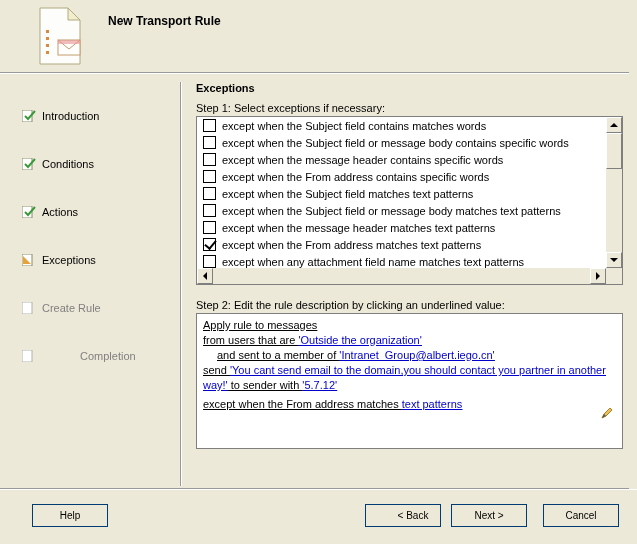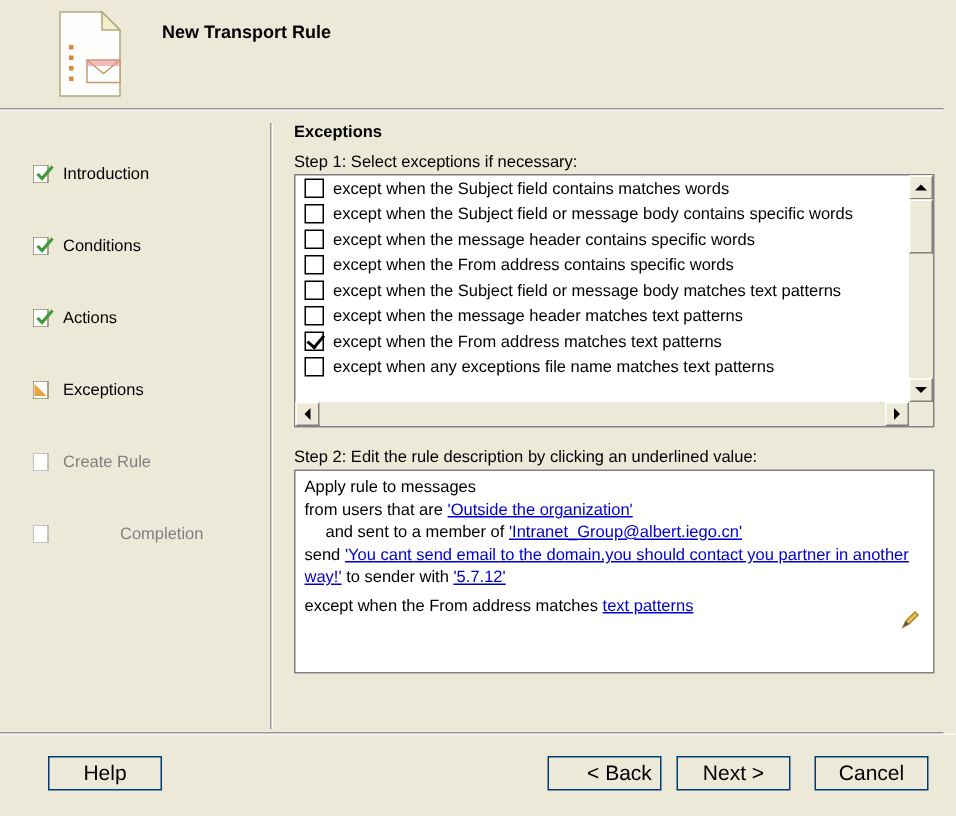--- a/index.html
+++ b/index.html
@@ -29,26 +29,26 @@
   .sbtn .tri{width:0;height:0;border-left:4px solid transparent;border-right:4px solid transparent;}
   .sbtn.up .tri{border-bottom:4px solid #000;}
   .sbtn.down .tri{border-top:4px solid #000;}
   .thumb-v{position:absolute;top:16px;right:0;width:16px;height:36px;background:#ece9d8;border:1px solid #fff;box-sizing:border-box;border-right-color:#7f7f7f;border-bottom-color:#7f7f7f;}
   .h-scroll{position:absolute;left:0;right:16px;bottom:0;height:16px;background:#ece9d8;}
   .sbtn.left{position:absolute;left:0;}
   .sbtn.right{position:absolute;right:0;}
   .sbtn.left .tri{border-top:4px solid transparent;border-bottom:4px solid transparent;border-right:4px solid #000;border-left:none;}
   .sbtn.right .tri{border-top:4px solid transparent;border-bottom:4px solid transparent;border-left:4px solid #000;border-right:none;}
   .corner{position:absolute;right:0;bottom:0;width:16px;height:16px;background:#ece9d8;}
-  .descbox{border:1px solid #7f7f7f;background:#fff;height:136px;padding:4px 6px;box-sizing:border-box;line-height:15px;position:relative;}
+  .descbox{border:1px solid #7f7f7f;background:#fff;height:136px;padding:4px 6px;box-sizing:border-box;line-height:15px;position:relative;text-decoration:underline;}
   .link{color:#0000cc;text-decoration:underline;cursor:pointer;}
   .pencil{position:absolute;right:8px;bottom:28px;width:14px;height:14px;}
   .footer{position:absolute;left:0;right:0;bottom:0;height:54px;border-top:1px solid #fff;}
   .footer::before{content:"";position:absolute;left:0;right:8px;top:-2px;height:1px;background:#999;}
-  .btn{position:absolute;top:14px;width:76px;height:23px;background:#ece9d8;border:1px solid #003c74;box-sizing:border-box;text-align:center;line-height:21px;cursor:default;font-size:14px;}
+  .btn{position:absolute;top:14px;width:76px;height:23px;background:#ece9d8;border:1px solid #003c74;box-sizing:border-box;text-align:center;line-height:21px;cursor:default;font-size:10px;}
   .btn.help{left:32px;}
   .btn.back{right:196px;padding-left:20px;}
   .btn.next{right:110px;}
   .btn.cancel{right:18px;}
   .indent{margin-left:14px;}
   .spacer{height:4px;}
 </style>
 </head>
 <body>
 <div class="window">
@@ -146,33 +146,37 @@
             <div class="list-row">
               <div class="cb"></div>
               <span>except when the message header contains specific words</span>
             </div>
             <div class="list-row">
               <div class="cb"></div>
               <span>except when the From address contains specific words</span>
             </div>
             <div class="list-row">
               <div class="cb"></div>
+              <span>except when the Subject field matches text patterns</span>
+            </div>
+            <div class="list-row">
+              <div class="cb"></div>
               <span>except when the Subject field or message body matches text patterns</span>
             </div>
             <div class="list-row">
               <div class="cb"></div>
               <span>except when the message header matches text patterns</span>
             </div>
             <div class="list-row">
               <div class="cb checked"></div>
               <span>except when the From address matches text patterns</span>
             </div>
             <div class="list-row">
               <div class="cb"></div>
-              <span>except when any exceptions file name matches text patterns</span>
+              <span>except when any attachment field name matches text patterns</span>
             </div>
           </div>
         <div class="v-scroll">
           <div class="sbtn up">
               <div class="tri"></div>
             </div>
           <div class="thumb-v"></div>
           <div class="sbtn down">
               <div class="tri"></div>
             </div>

